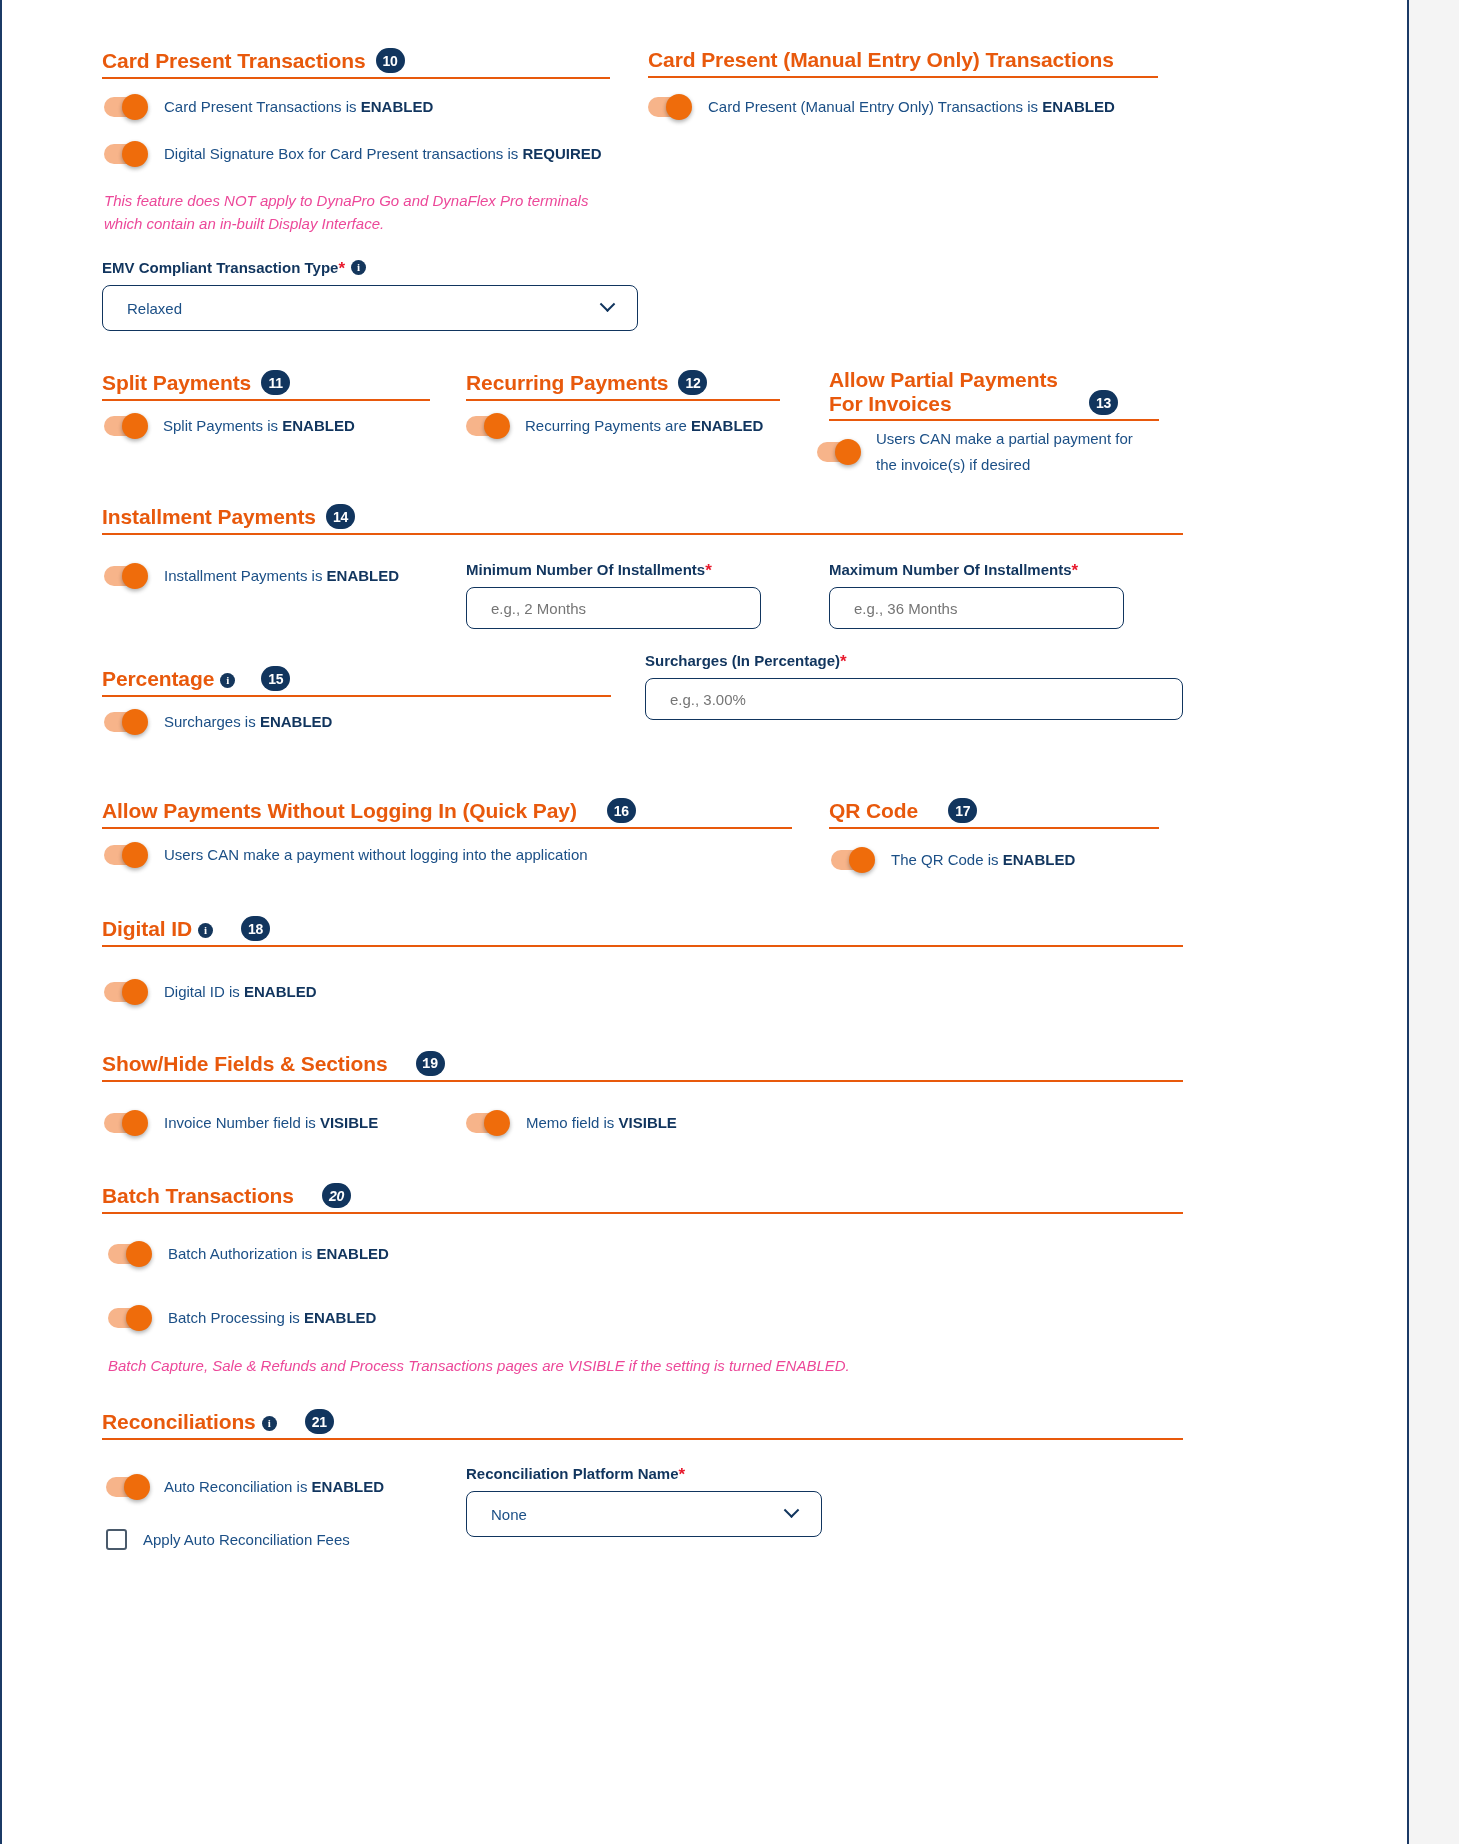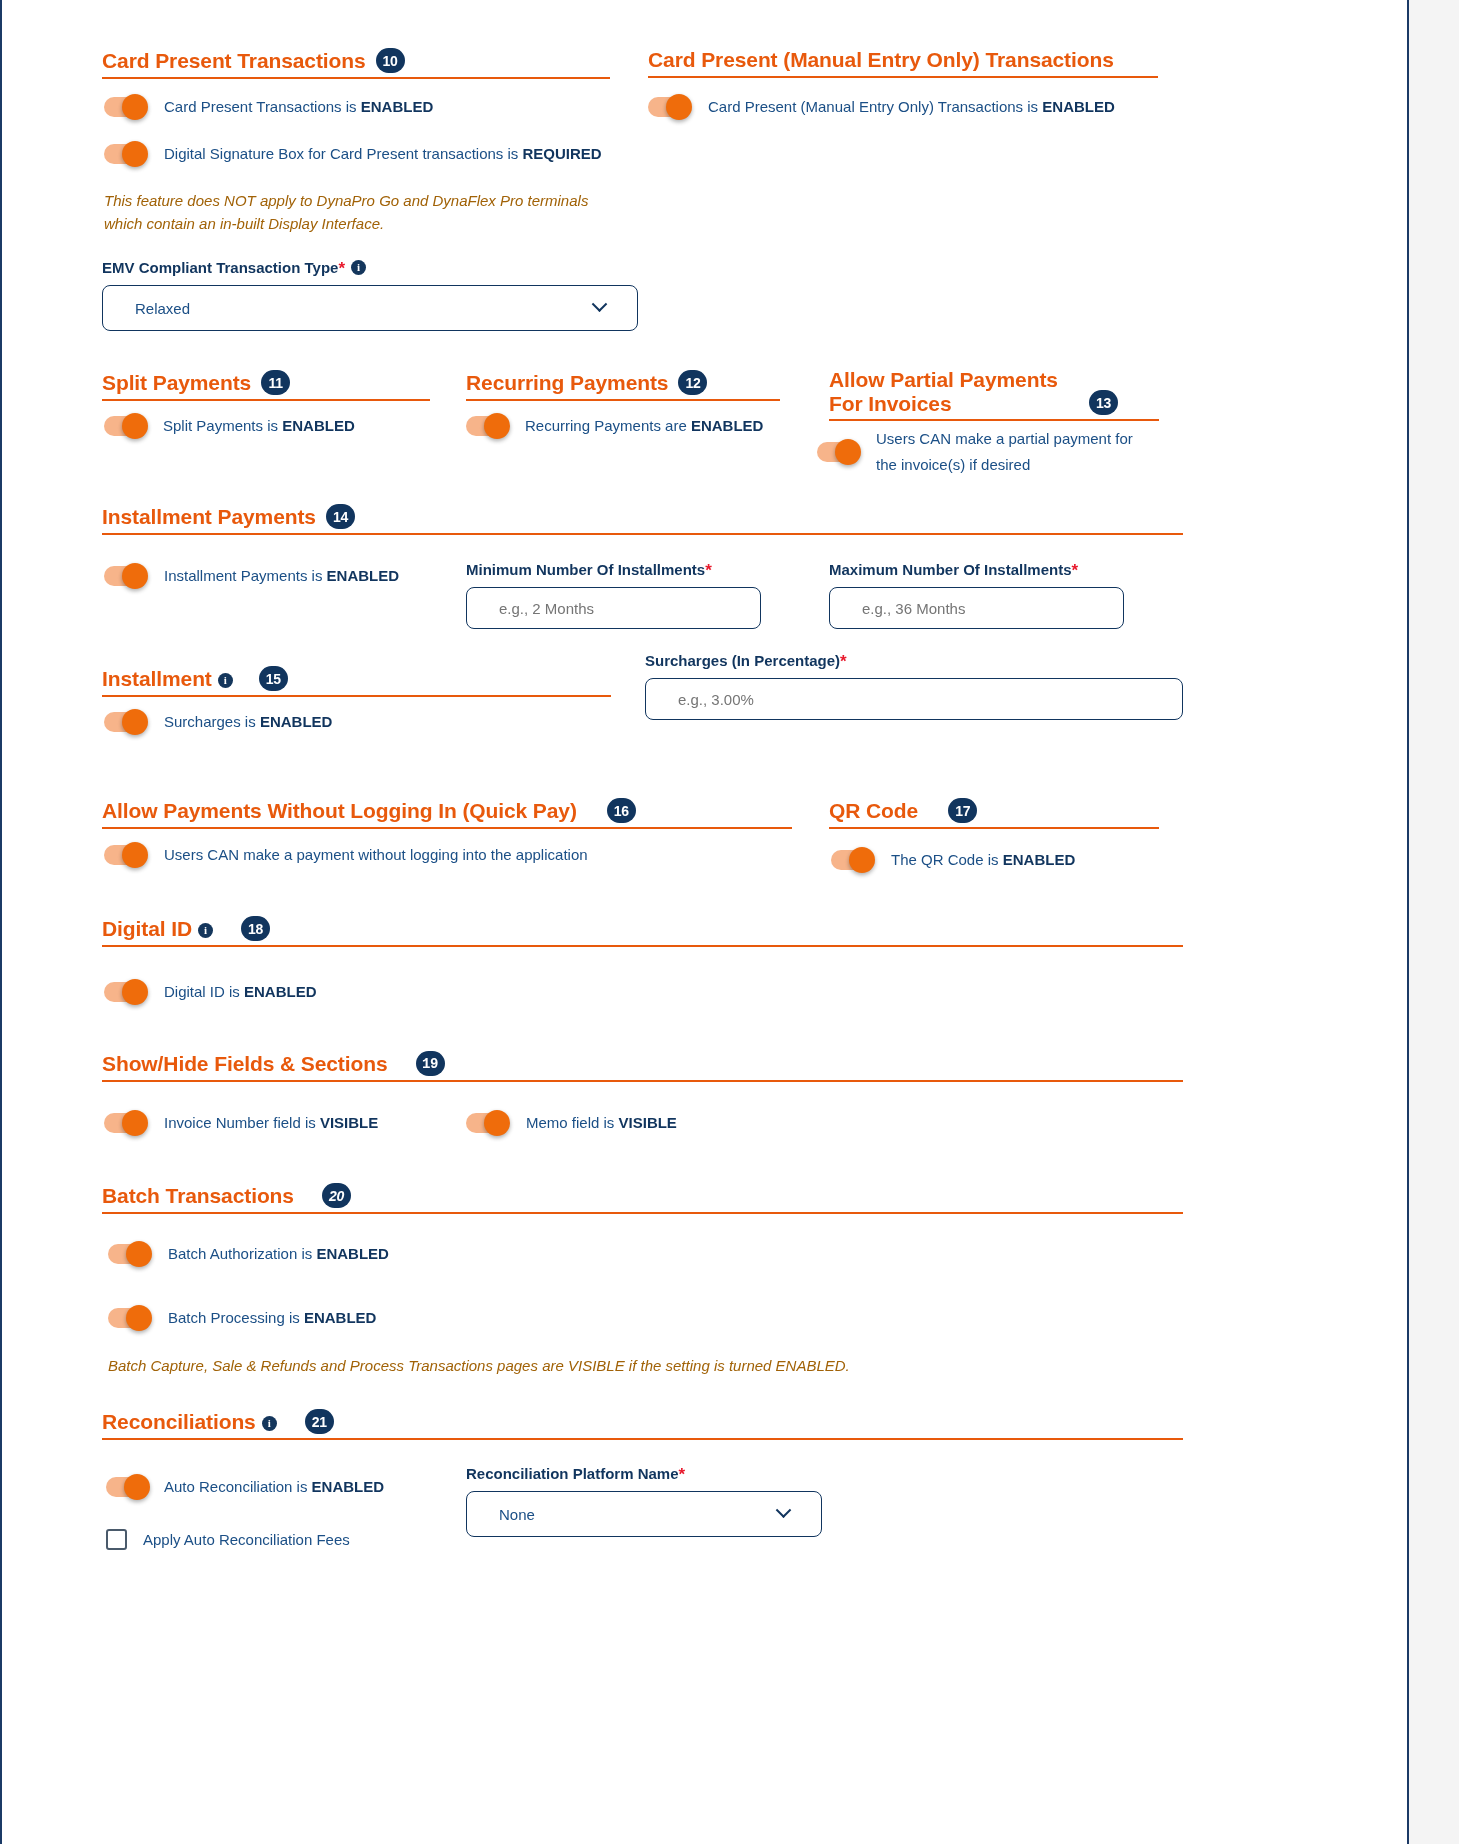--- a/index.html
+++ b/index.html
@@ -68,31 +68,31 @@
 
   
   .flabel {
     font-size:15px; font-weight:bold; color:#11355e; margin-bottom:9px;
     white-space:nowrap;
   }
   .req { color:#e8192c; font-weight:bold; font-size:17px; line-height:0; vertical-align:-1px;}
   .field {
     height:42px; border:1.6px solid #11355e; border-radius:8px;
     background:#fff; display:flex; align-items:center;
-    padding:0 32px; font-size:15px; color:#1b4f86;
+    padding:0 24px; font-size:15px; color:#1b4f86;
   }
   .field.ph { color:#8e99a5; }
   .select { justify-content:space-between; cursor:pointer; }
   .chev {
     width:11px; height:11px; border-right:2px solid #11355e;
     border-bottom:2px solid #11355e; transform:rotate(45deg) translate(-3px,-3px);
     flex:0 0 auto;
   }
   .note {
-    font-style:italic; font-size:15px; color:#a16207; line-height:1.5;
+    font-style:italic; font-size:15px; color:#ec4899; line-height:1.5;
   }
 </style>
 </head>
 <body>
 
 <div class="page">
  <div class="content">
 
   <div class="sec" style="left:76px; top:48px; width:508px;">
     <div class="sec-head">
@@ -181,21 +181,21 @@
     <div class="flabel"><span>Minimum Number Of Installments</span><span class="req">*</span></div>
     <input class="field ph" style="width: 100%; outline: none;" placeholder="e.g., 2 Months">
   </div>
   <div style="position:absolute; left:803px; top:561px; width:295px;">
     <div class="flabel"><span>Maximum Number Of Installments</span><span class="req">*</span></div>
     <input class="field ph" style="width: 100%; outline: none;" placeholder="e.g., 36 Months">
   </div>
 
   <div class="sec" style="left:76px; top:666px; width:509px;">
     <div class="sec-head">
-      <span class="sec-title"><span>Installment</span><span class="info-i">i</span></span>
+      <span class="sec-title"><span>Percentage</span><span class="info-i">i</span></span>
       <span class="badge" style="margin-left:16px;">15</span>
     </div>
     <div class="rule"></div>
   </div>
   <div class="row" style="position:absolute; left:78px; top:711px; gap:18px;">
     <span class="toggle"></span>
     <span class="tlabel"><span>Surcharges is </span><b>ENABLED</b></span>
   </div>
   <div style="position:absolute; left:619px; top:652px; width:538px;">
     <div class="flabel"><span>Surcharges (In Percentage)</span><span class="req">*</span></div>

